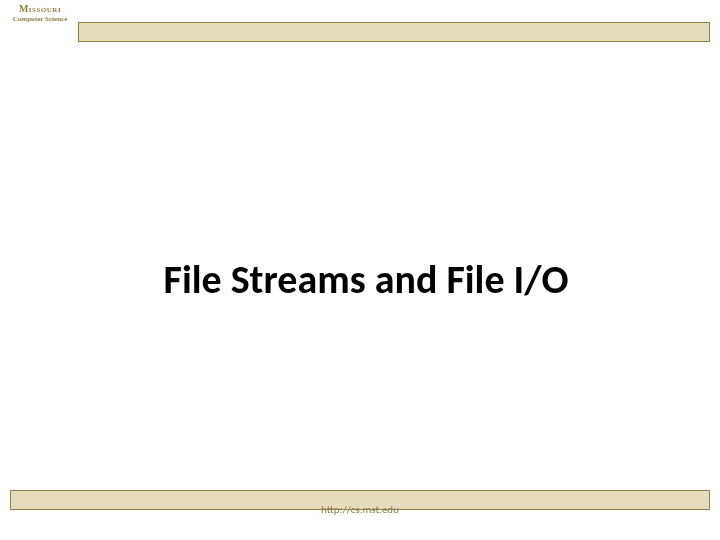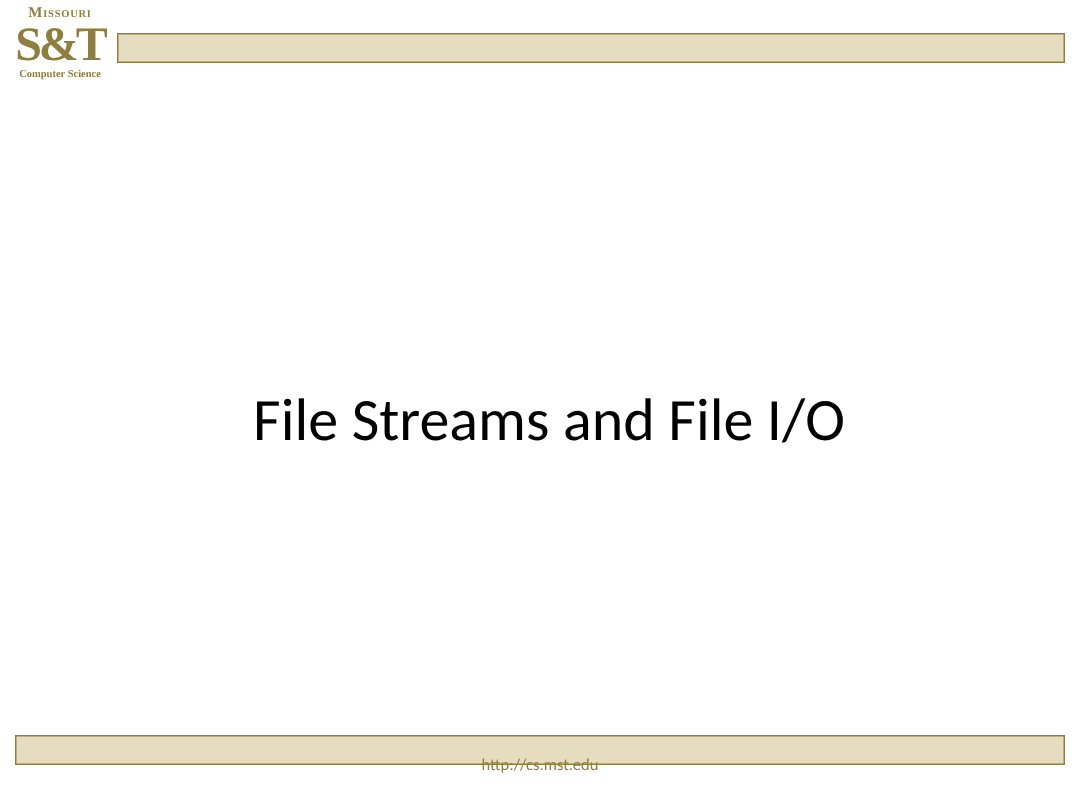--- a/index.html
+++ b/index.html
@@ -51,21 +51,21 @@
     line-height: 1;
     margin-top: 2px;
   }
   .title {
     position: absolute;
     top: 255px;
     left: 0;
     right: 0;
     text-align: center;
     font-size: 40px;
-    font-weight: 400;
+    font-weight: 700;
     color: #000000;
     padding-left: 12px;
   }
   .bottom-bar {
     position: absolute;
     bottom: 30px;
     left: 10px;
     right: 10px;
     height: 20px;
     background: #e6dcc0;
@@ -79,21 +79,20 @@
     text-align: center;
     font-size: 11px;
     color: #8f7f3e;
   }
 </style>
 </head>
 <body>
 
 <div class="logo">
   <div class="logo-missouri">Missouri</div>
-  <div class="logo-st">S&amp;T</div>
   <div class="logo-dept">Computer Science</div>
 </div>
 
 <div class="top-bar"></div>
 
 <div class="title">File Streams and File I/O</div>
 
 <div class="bottom-bar"></div>
 
 <div class="footer-url">http://cs.mst.edu</div>

